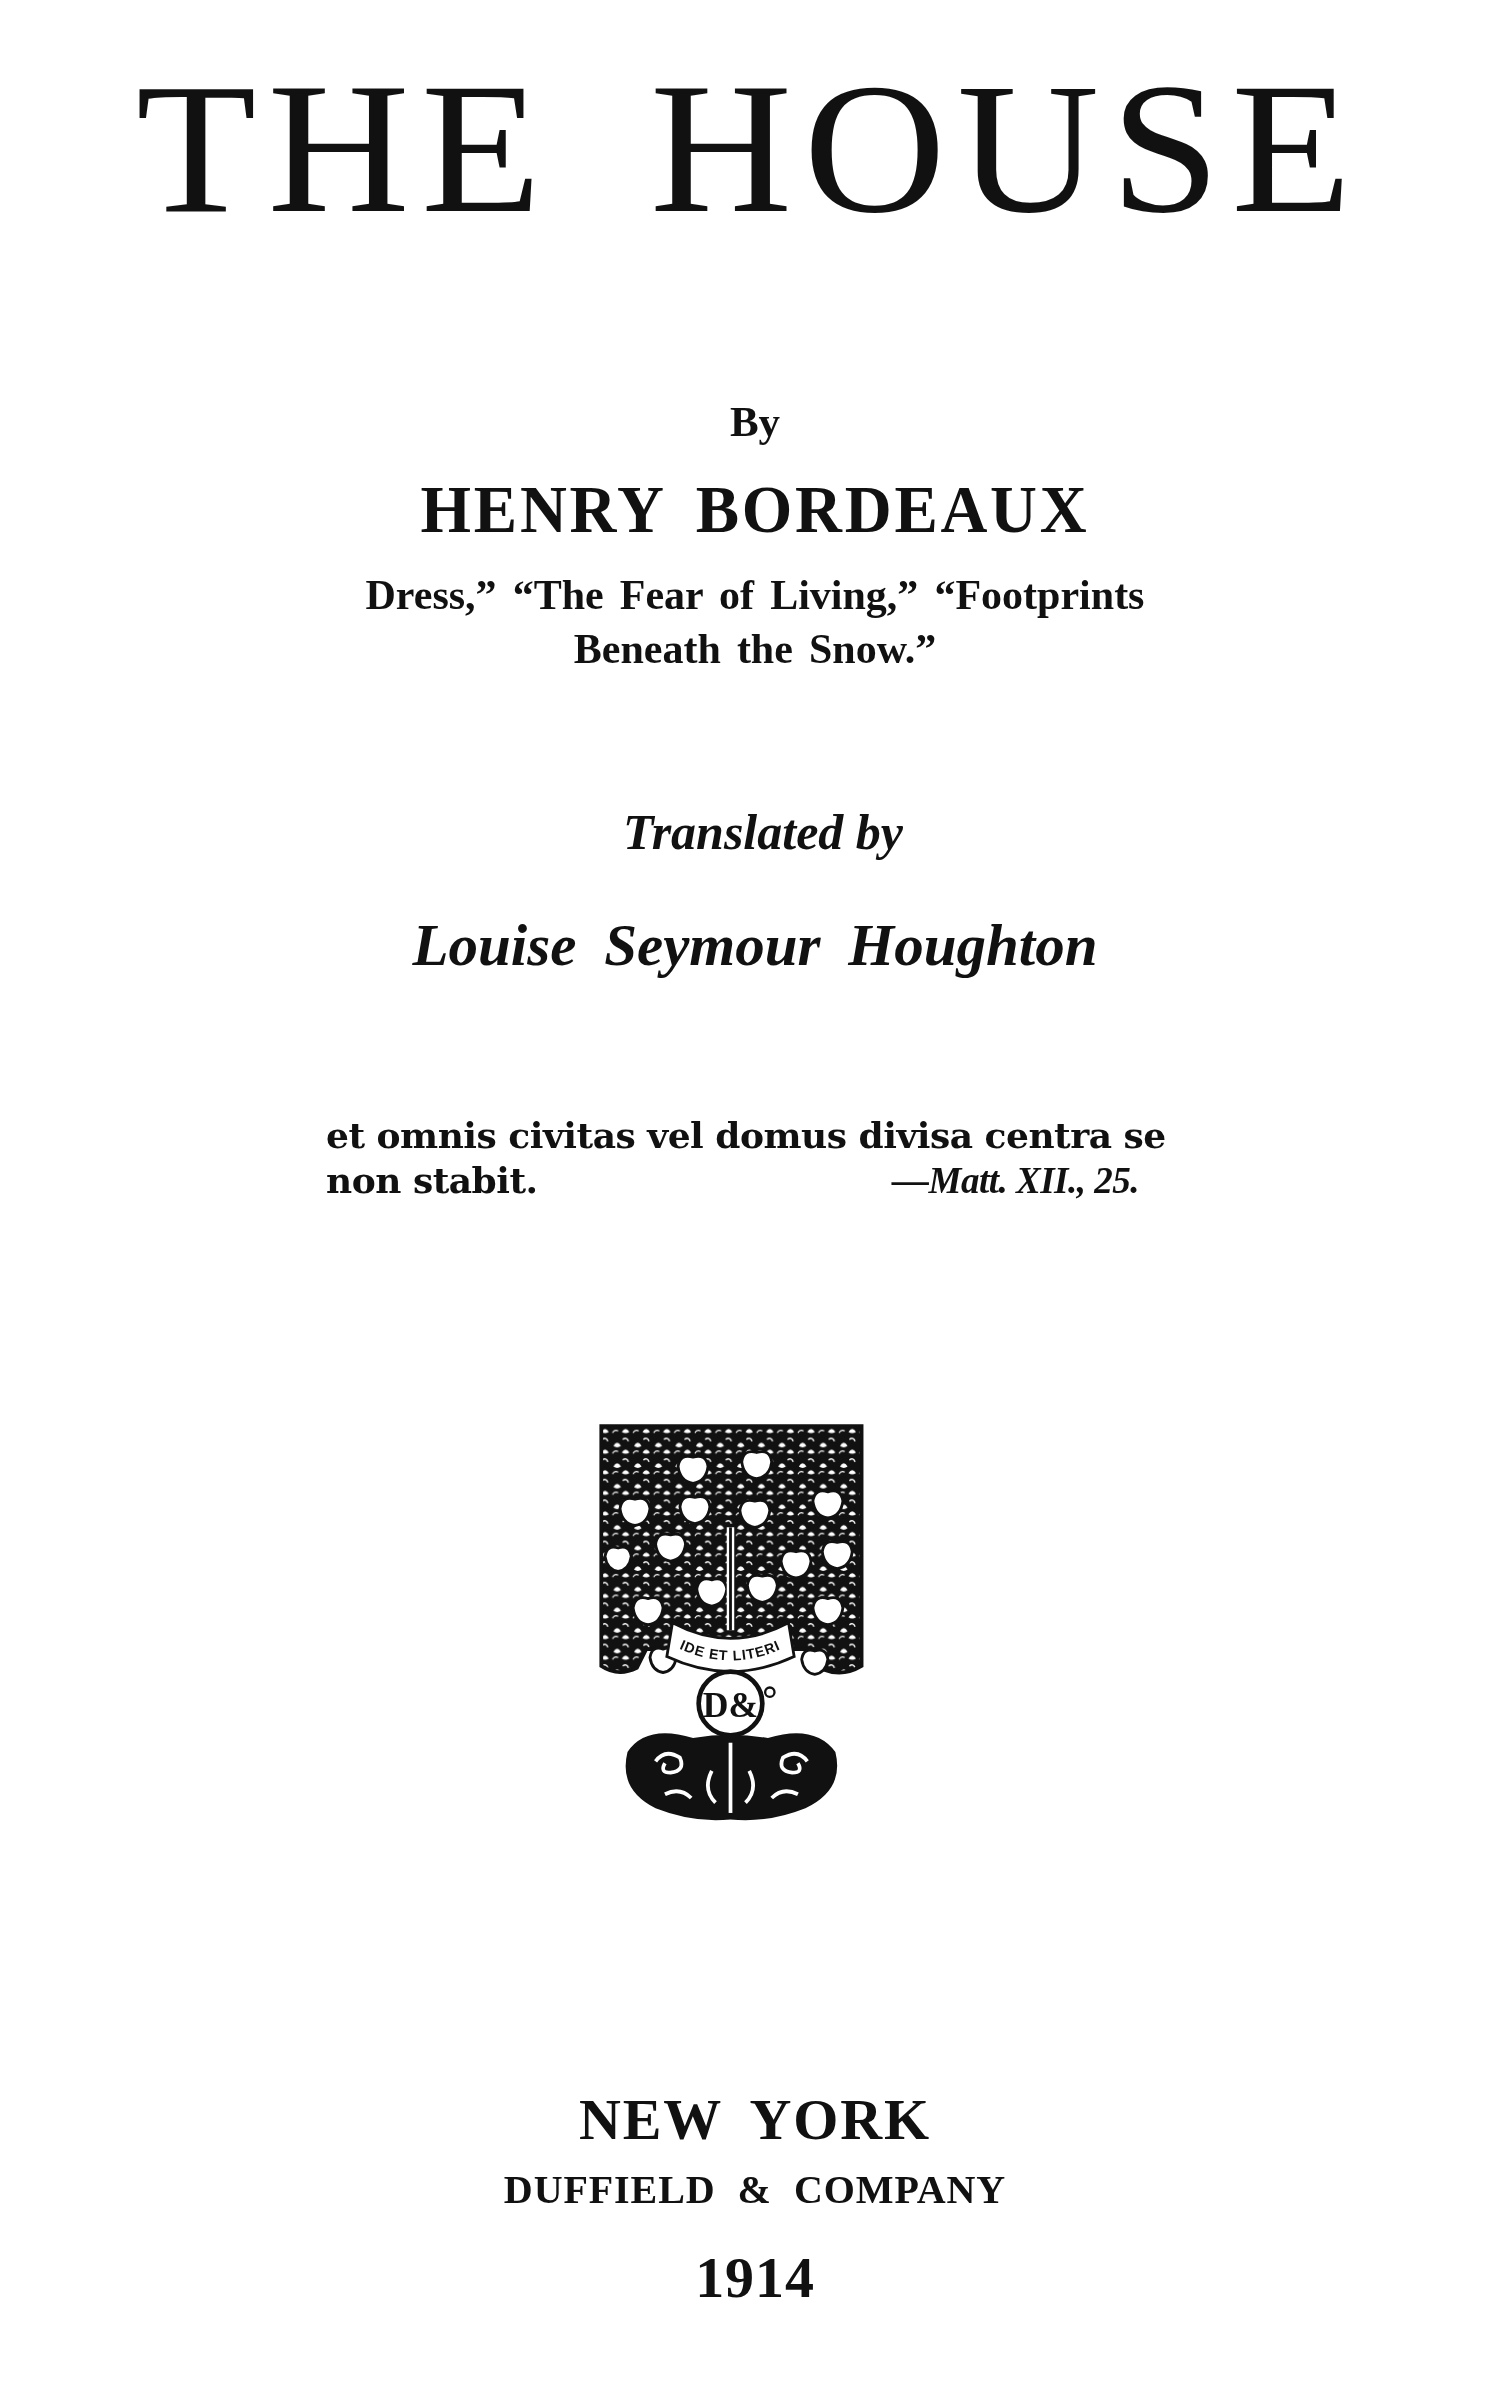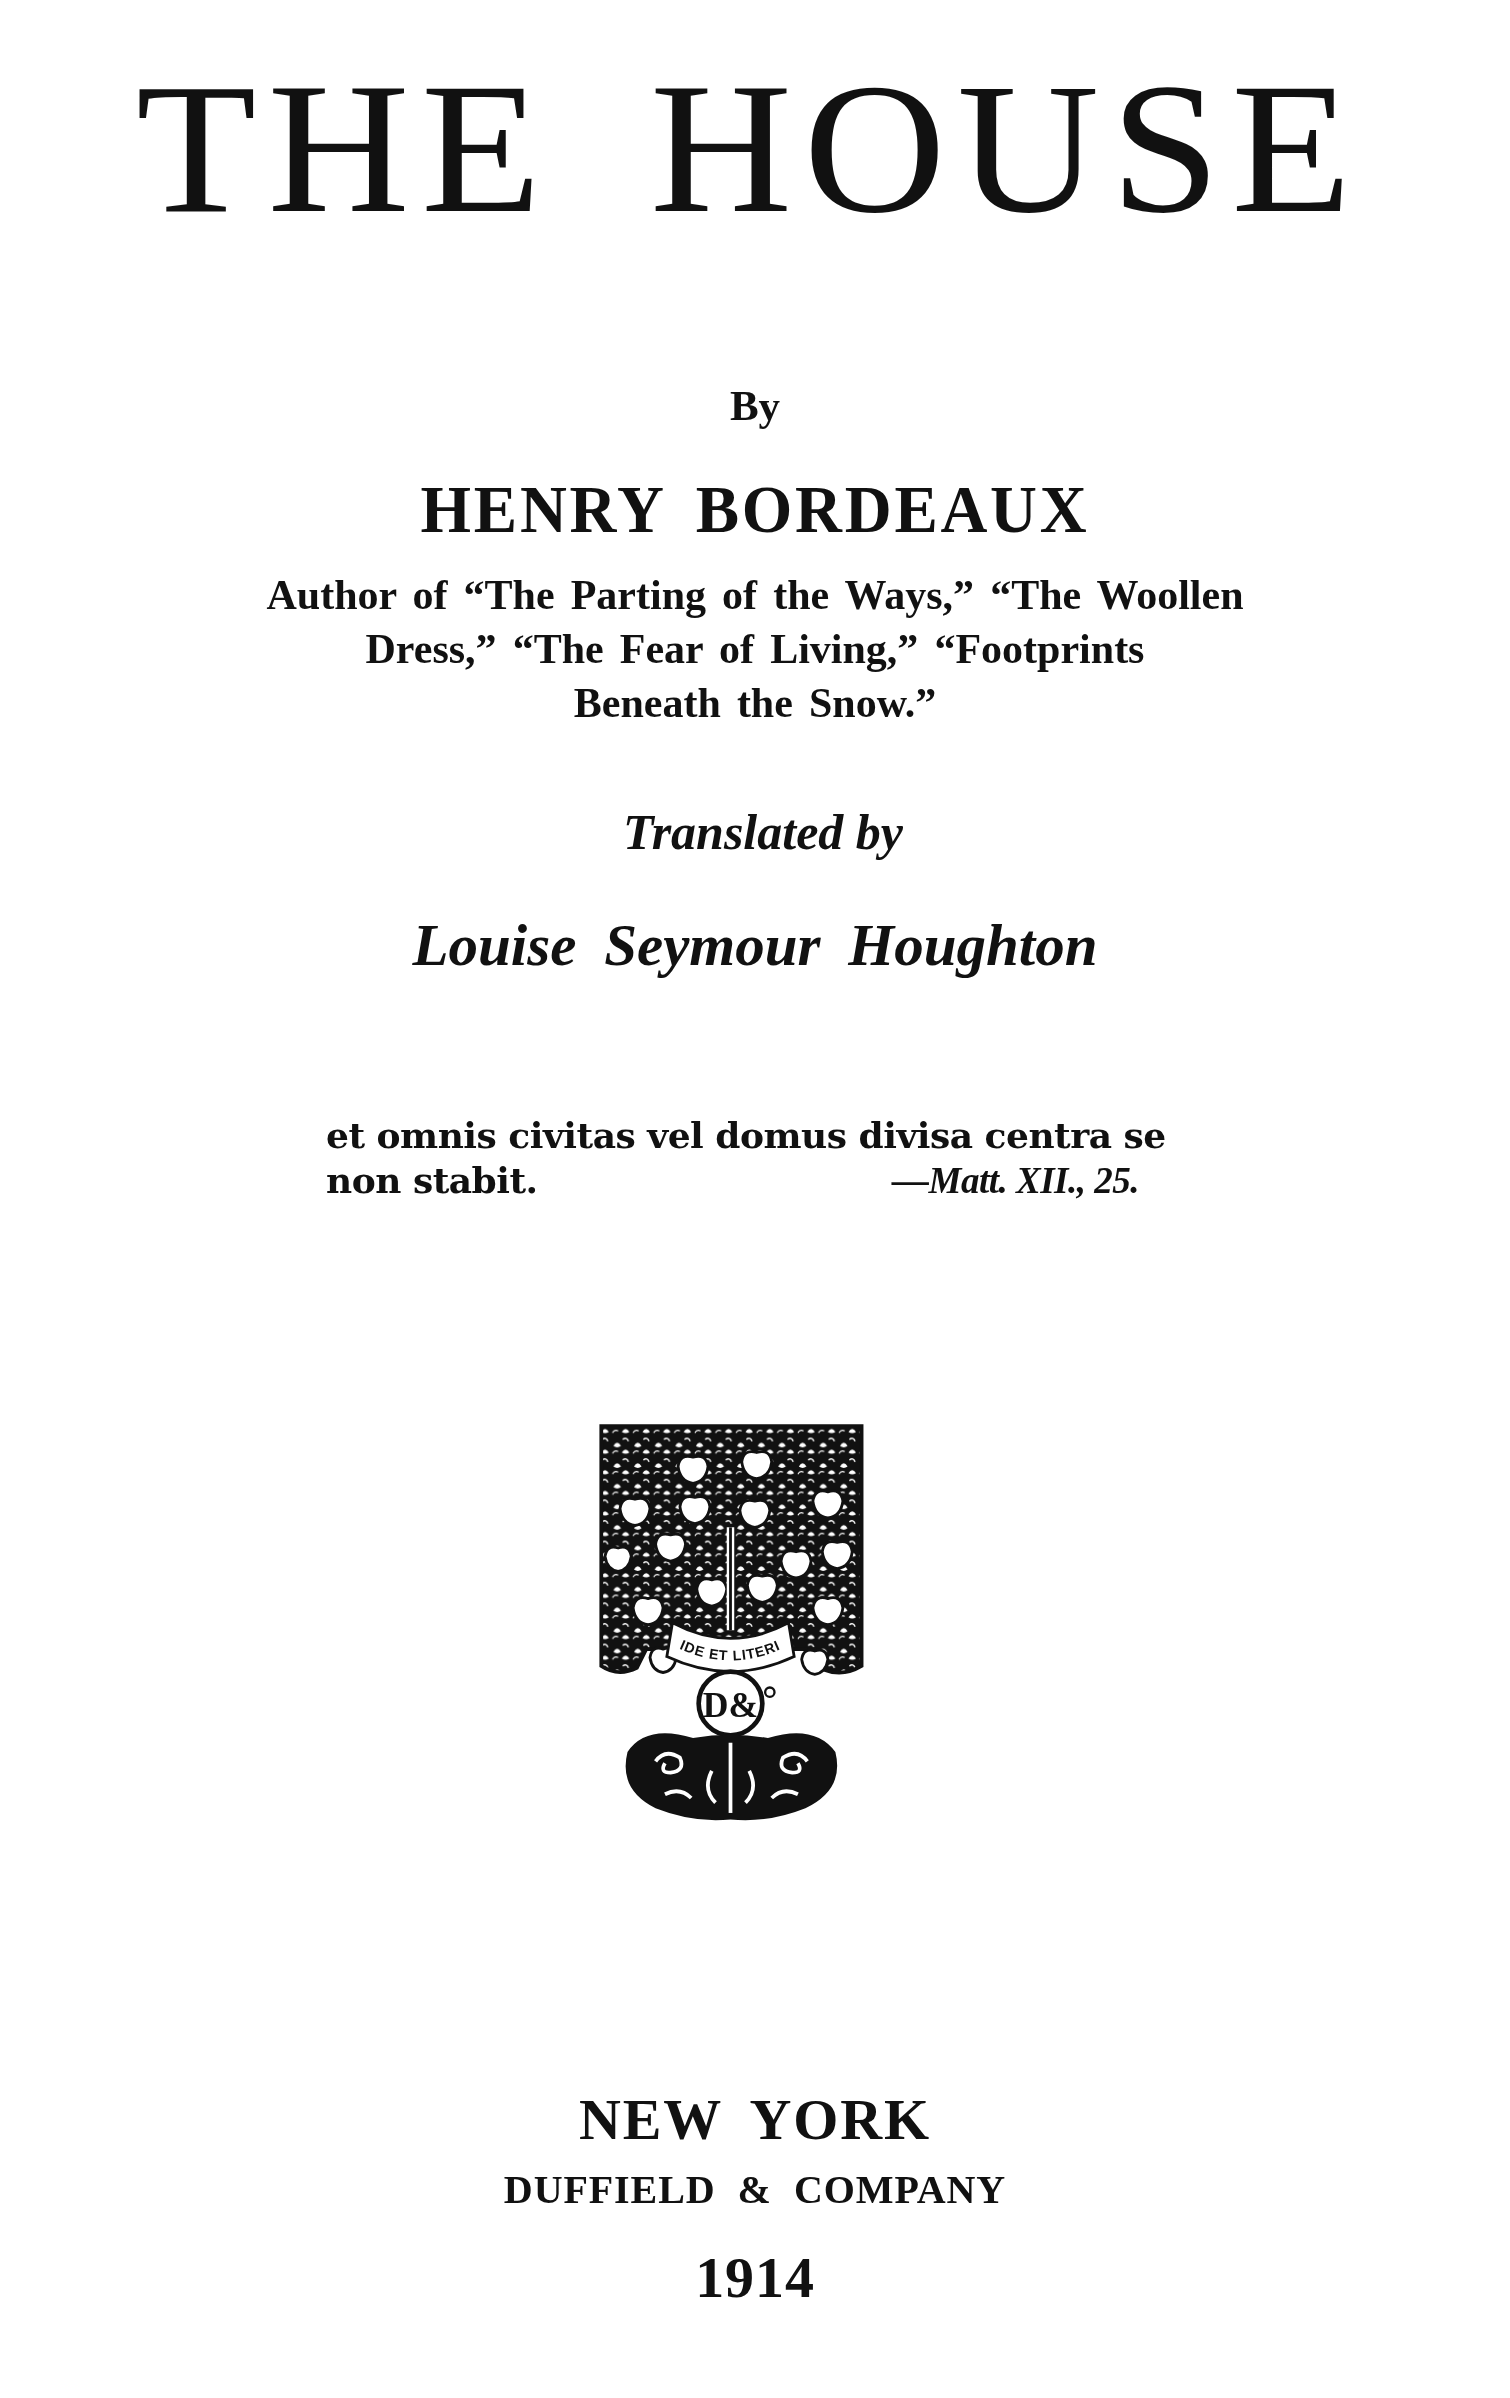--- a/index.html
+++ b/index.html
@@ -25,21 +25,21 @@
       top: 49px;
       font-size: 197px;
       line-height: 1;
       letter-spacing: 11.2px;
       font-weight: 400;
       transform: scaleY(0.95);
       word-spacing: 37px;
       margin-left: -5.6px;
     }
     .by {
-      top: 384px;
+      top: 400px;
       font-size: 43px;
       font-weight: 700;
       line-height: 1;
     }
     .author {
       top: 476px;
       font-size: 67px;
       font-weight: 700;
       letter-spacing: 2.8px;
       word-spacing: 13px;
@@ -131,21 +131,20 @@
 </head>
 <body>
 
 <div class="block title">THE HOUSE</div>
 
 <div class="block by">By</div>
 
 <div class="block author">HENRY BORDEAUX</div>
 
 <div class="block works">
-  <span>Author of “The Parting of the Ways,” “The Woollen</span>
   <span>Dress,” “The Fear of Living,” “Footprints</span>
   <span>Beneath the Snow.”</span>
 </div>
 
 <div class="block translated-by">Translated by</div>
 
 <div class="block translator">Louise Seymour Houghton</div>
 
 <div class="epigraph">
   <span class="line">et omnis civitas vel domus divisa centra se</span>

